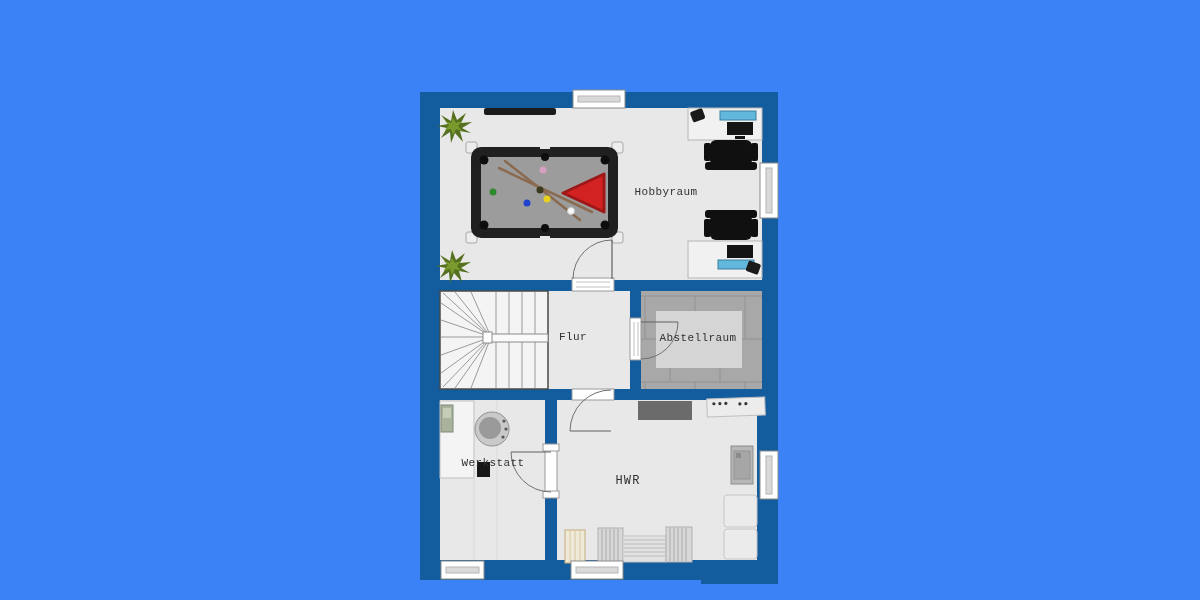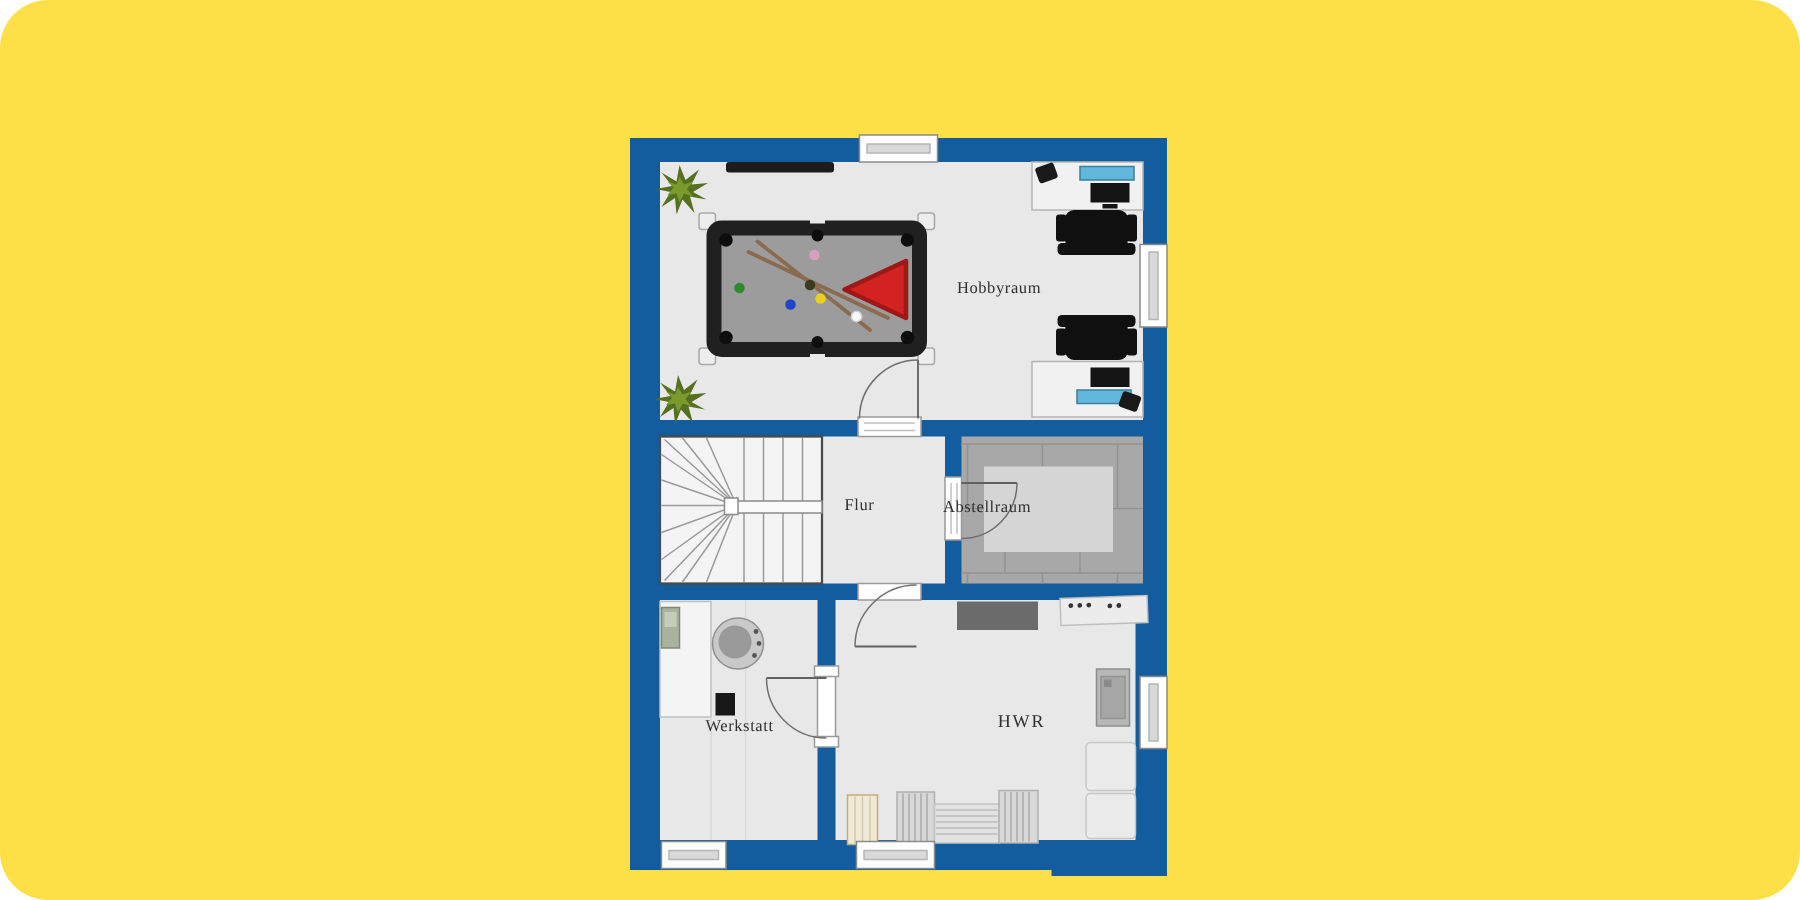--- a/index.html
+++ b/index.html
@@ -1,19 +1,18 @@
 <!DOCTYPE html>
 <html><head>
 <meta charset="utf-8">
 <style>
   html,body{margin:0;padding:0;background:#ffffff;}
   .stage{
-    position:relative;width:1200px;height:600px;background:#fde047;overflow:hidden;
-    font-family:Liberation Serif, serif;
-    border-radius:32px;
+    position:relative;width:1200px;height:600px;background:#3b82f6;overflow:hidden;
+    font-family:Liberation Mono, monospace;
   }
   .plan-svg{position:absolute;left:0;top:0;}
   .room-label{
     position:absolute;transform:translate(-50%,-50%);
     font-size:11px;color:#303030;letter-spacing:.4px;white-space:nowrap;
   }
   .room-label.hwr{font-size:12px;letter-spacing:1.2px;}
 </style>
 </head>
 <body>
@@ -260,17 +259,17 @@
       </g>
       <g>
         <rect x="571" y="561" width="52" height="18" fill="#ffffff" stroke="#8a8a8a"></rect>
         <rect x="576" y="567" width="42" height="6" fill="#d9d9d9" stroke="#b5b5b5"></rect>
       </g>
     </g>
   </svg>
 
   <span class="room-label" style="left:666px;top:192px">Hobbyraum</span>
   <span class="room-label" style="left:573px;top:337px">Flur</span>
-  <span class="room-label" style="left:658px;top:338px">Abstellraum</span>
-  <span class="room-label" style="left:493px;top:484px">Werkstatt</span>
-  <span class="room-label hwr" style="left:681px;top:481px">HWR</span>
+  <span class="room-label" style="left:698px;top:338px">Abstellraum</span>
+  <span class="room-label" style="left:493px;top:463px">Werkstatt</span>
+  <span class="room-label hwr" style="left:628px;top:481px">HWR</span>
 
 </div>
 
 </body></html>

